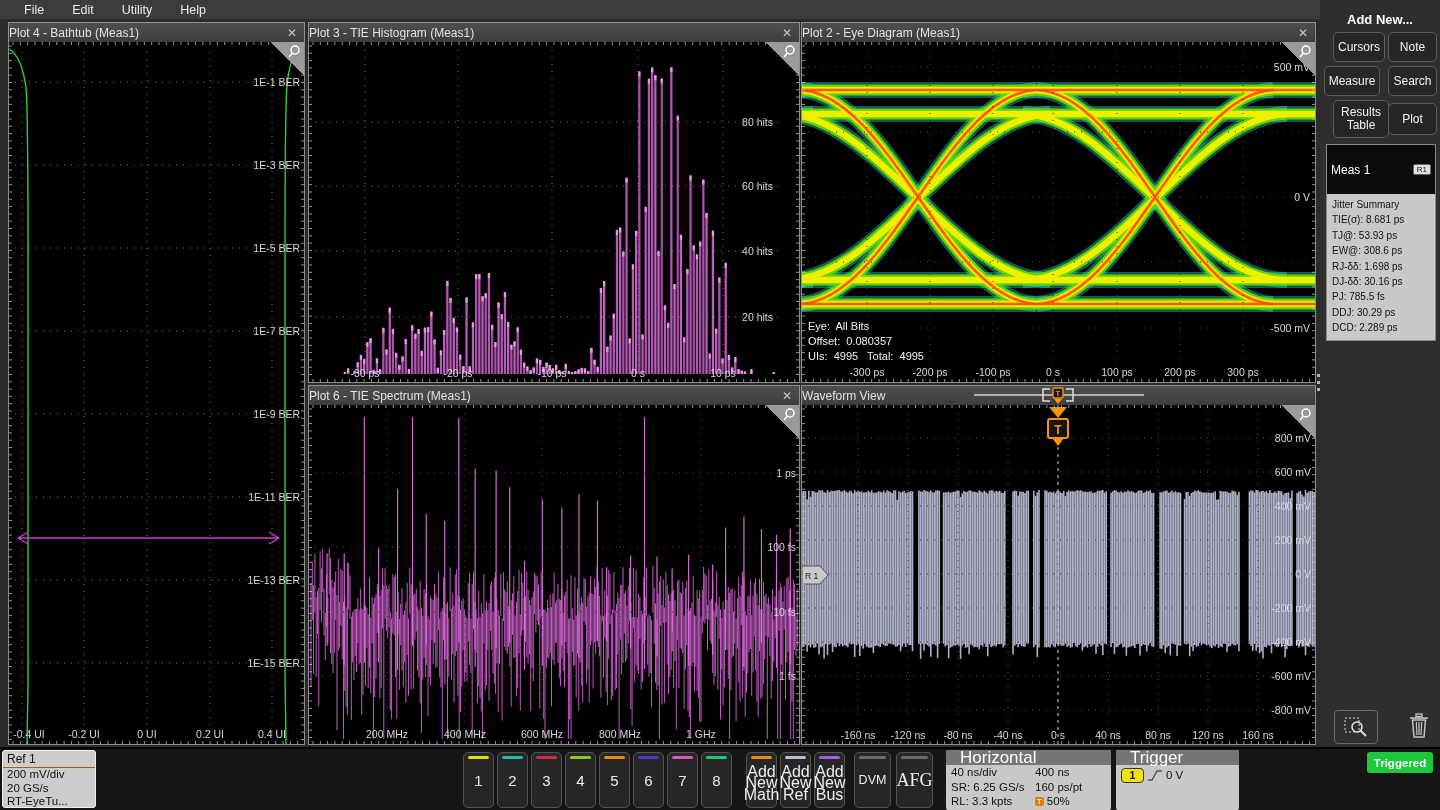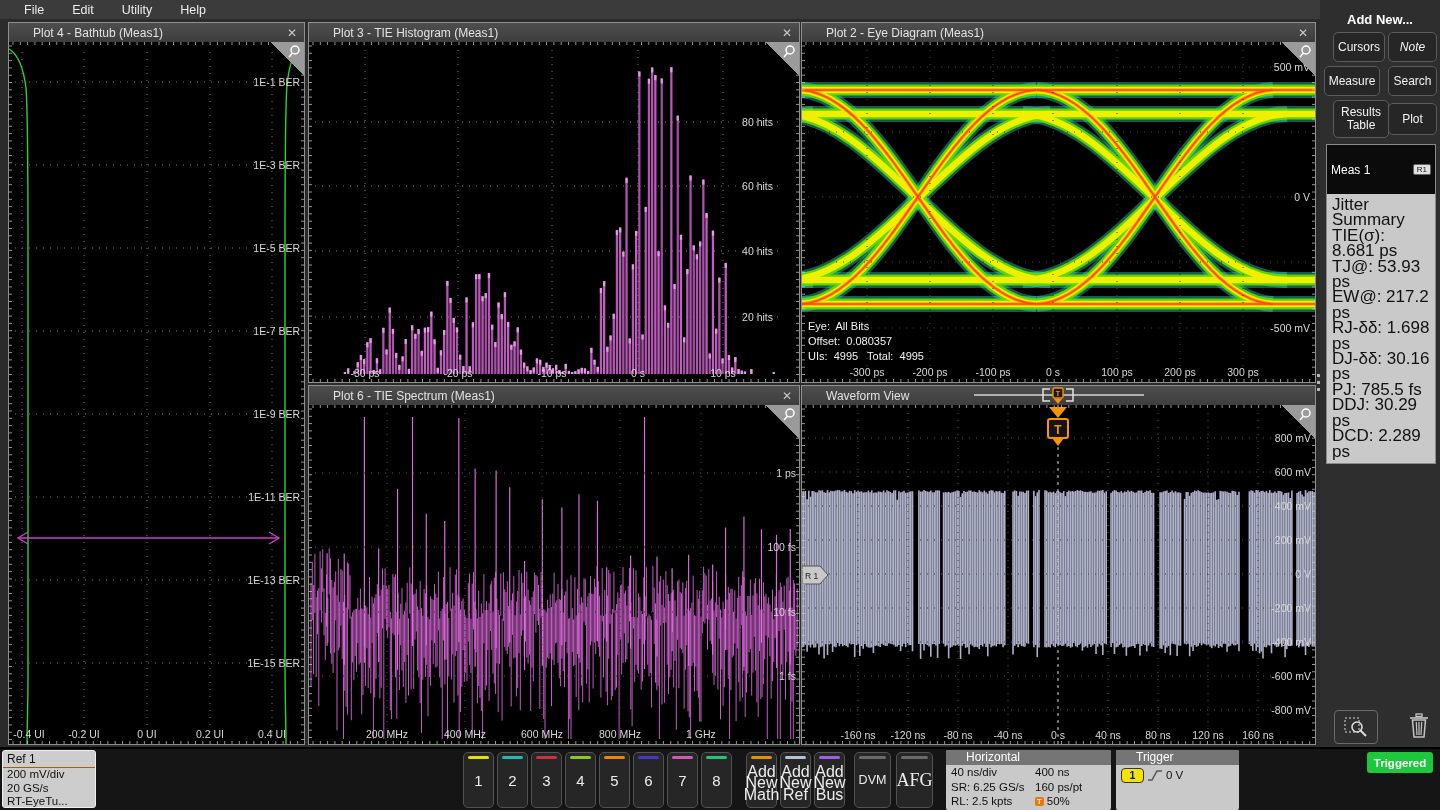--- a/index.html
+++ b/index.html
@@ -7,49 +7,49 @@
        font-family:"Liberation Sans",sans-serif;color:#e6e6e6;background:#2b2b2b;}
   svg text{font-family:"Liberation Sans",sans-serif;}
   
   .menubar{position:absolute;left:0;top:0;width:1440px;height:19px;background:#3b3b3b;
            display:flex;align-items:center;font-size:12.5px;color:#ececec;}
   .menubar span{margin-left:0;padding:0 14px;cursor:default;}
   .menubar span:first-child{padding-left:24px;}
   
   .panel{position:absolute;background:#000;border:1px solid #8f8f8f;box-sizing:border-box;}
   .tbar{position:absolute;left:0;right:0;top:0;height:19px;background:linear-gradient(#4e4e4e,#3d3d3d);
-        display:flex;align-items:center;font-size:12px;color:#e2e2e2;padding-left:24px;box-sizing:border-box;}
+        display:flex;align-items:center;font-size:12px;color:#e2e2e2;padding-left:0;box-sizing:border-box;}
   .tbar .x{margin-left:auto;margin-right:7px;color:#c9c9c9;font-size:12px;cursor:default;}
   .pbody{position:absolute;left:0;right:0;top:19px;bottom:0;background:#000;overflow:hidden;}
   .lens{position:absolute;top:0;right:0;width:34px;height:34px;
         background:linear-gradient(225deg,#9a9a9a 49%,rgba(0,0,0,0) 50%);}
   .lens svg{position:absolute;top:2px;right:2px;}
   
   .sidebar{position:absolute;left:1320px;top:0;width:120px;height:747px;background:#2e2e2e;}
   .addnew{position:absolute;top:12px;left:0;width:100%;text-align:center;font-weight:bold;font-size:13px;color:#fff;}
   .sbtn{position:absolute;background:#262626;border:1px solid #5c5c5c;border-radius:5px;color:#f2f2f2;
         font-size:12px;display:flex;align-items:center;justify-content:center;text-align:center;line-height:13px;cursor:default;}
   .measpanel{position:absolute;left:6px;top:144px;width:110px;border:1px solid #8a8a8a;box-sizing:border-box;background:#c9c9c9;}
   .meashdr{background:#0b0b0b;color:#fff;font-size:12px;height:17px;display:flex;align-items:center;padding:16px 4px;}
   .measbadge{margin-left:auto;background:#e0e0e0;color:#111;font-size:8px;padding:0px 3px;border-radius:2px;border:1px solid #666;}
-  .measbody{color:#111;font-size:17px;line-height:15.4px;padding:3px 5px 4px 5px;}
+  .measbody{color:#111;font-size:10px;line-height:15.4px;padding:3px 5px 4px 5px;}
   .toolbtn{position:absolute;background:#2f2f2f;border:1px solid #6a6a6a;border-radius:4px;
            display:flex;align-items:center;justify-content:center;}
   
   .bottombar{position:absolute;left:0;top:747px;width:1440px;height:63px;background:#151515;border-top:2px solid #000;box-sizing:border-box;}
   .refbadge{position:absolute;left:2px;top:1px;width:94px;height:58px;background:#cdcdcd;border:1px solid #efefef;
             border-radius:3px;color:#111;font-size:11.5px;box-sizing:border-box;overflow:hidden;}
   .refbadge .rt{padding:1px 4px;border-bottom:1px solid #a16207;font-size:12px;}
   .refbadge .rl{padding:0 4px;line-height:13.6px;}
   .chbtn{position:absolute;top:3px;width:31px;height:56px;background:#262626;border:1px solid #525252;border-radius:5px;
          color:#ededed;display:flex;align-items:center;justify-content:center;font-size:15px;box-sizing:border-box;cursor:default;}
   .strip{position:absolute;top:3px;left:4px;right:4px;height:3px;border-radius:2px;}
   .addbtn-lines{font-size:16px;line-height:11.5px;text-align:center;margin-top:6px;}
   .infopanel{position:absolute;top:1px;height:60px;background:#c9c9c9;border-radius:2px;color:#111;box-sizing:border-box;overflow:hidden;}
-  .infohdr{background:#757575;color:#fff;font-size:12px;height:15px;line-height:15px;padding-left:20px;}
+  .infohdr{background:#757575;color:#fff;font-size:17px;height:15px;line-height:15px;padding-left:14px;}
   .inforow{display:flex;font-size:11.5px;line-height:14.6px;padding-left:5px;}
   .inforow .c1{width:84px;}
   .pre{white-space:pre;}
   .trigsrc{display:inline-block;min-width:17px;text-align:center;font-size:10.5px;color:#111;
            border:1px solid #333;border-radius:4px;padding:0 2px;line-height:13px;font-weight:bold;}
   .trigposicon{display:inline-block;background:#e87800;color:#fff;font-size:7.5px;line-height:9px;
                padding:0 2px;border-radius:2px;font-weight:bold;vertical-align:1px;}
   .triggered{position:absolute;left:1367px;top:3px;width:66px;height:21px;border-radius:3px;
              color:#fff;font-weight:bold;font-size:11.5px;display:flex;align-items:center;justify-content:center;}
   .splitdots{position:absolute;left:1317px;top:374px;width:4px;}
@@ -1338,36 +1338,36 @@
 
   <div class="splitdots">
       <i></i>
       <i></i>
       <i></i>
     </div>
 
   <div class="sidebar">
     <div class="addnew">Add New...</div>
     <div class="sbtn" style="left:13px;top:32px;width:50px;height:28px;">Cursors</div>
-    <div class="sbtn" style="left:68px;top:32px;width:47px;height:28px;font-style:italic;">Note</div>
+    <div class="sbtn" style="left:68px;top:32px;width:47px;height:28px;">Note</div>
     <div class="sbtn" style="left:4px;top:66px;width:54px;height:28px;">Measure</div>
     <div class="sbtn" style="left:68px;top:66px;width:47px;height:28px;">Search</div>
     <div class="sbtn" style="left:13px;top:100px;width:50px;height:36px;padding:0 2px;">Results Table</div>
     <div class="sbtn" style="left:68px;top:103px;width:47px;height:30px;">Plot</div>
 
     <div class="measpanel">
       <div class="meashdr">
         <span>Meas 1</span>
         <span class="measbadge">R1</span>
       </div>
       <div class="measbody">
         <div>Jitter Summary</div>
         <div>TIE(σ): 8.681 ps</div>
         <div>TJ@: 53.93 ps</div>
-        <div>EW@: 217.2 ps</div>
+        <div>EW@: 308.6 ps</div>
         <div>RJ-δδ: 1.698 ps</div>
         <div>DJ-δδ: 30.16 ps</div>
         <div>PJ: 785.5 fs</div>
         <div>DDJ: 30.29 ps</div>
         <div>DCD: 2.289 ps</div>
       </div>
     </div>
 
     <div class="toolbtn" style="left:14px;top:710px;width:42px;height:32px;">
       <svg width="26" height="22">
@@ -1467,21 +1467,21 @@
       <div class="infohdr">Horizontal</div>
       <div class="inforow">
           <span class="c1">40 ns/div</span>
           <span>400 ns</span>
         </div>
       <div class="inforow">
           <span class="c1">SR: 6.25 GS/s</span>
           <span>160 ps/pt</span>
         </div>
       <div class="inforow">
-          <span class="c1">RL: 2.5 kpts</span>
+          <span class="c1">RL: 3.3 kpts</span>
           <span><span class="trigposicon">T</span> <span>50%</span></span>
         </div>
     </div>
 
     <div class="infopanel" style="left:1116px;width:123px;">
       <div class="infohdr">Trigger</div>
       <div class="inforow" style="align-items:center;padding-top:3px;">
         <span class="trigsrc" style="background: rgb(242, 228, 10);">1</span>
         <svg width="16" height="13" style="margin:0 3px;">
           <polyline points="1,11 5,11 10,2 15,2" fill="none" stroke="#555" stroke-width="1.5"></polyline>

